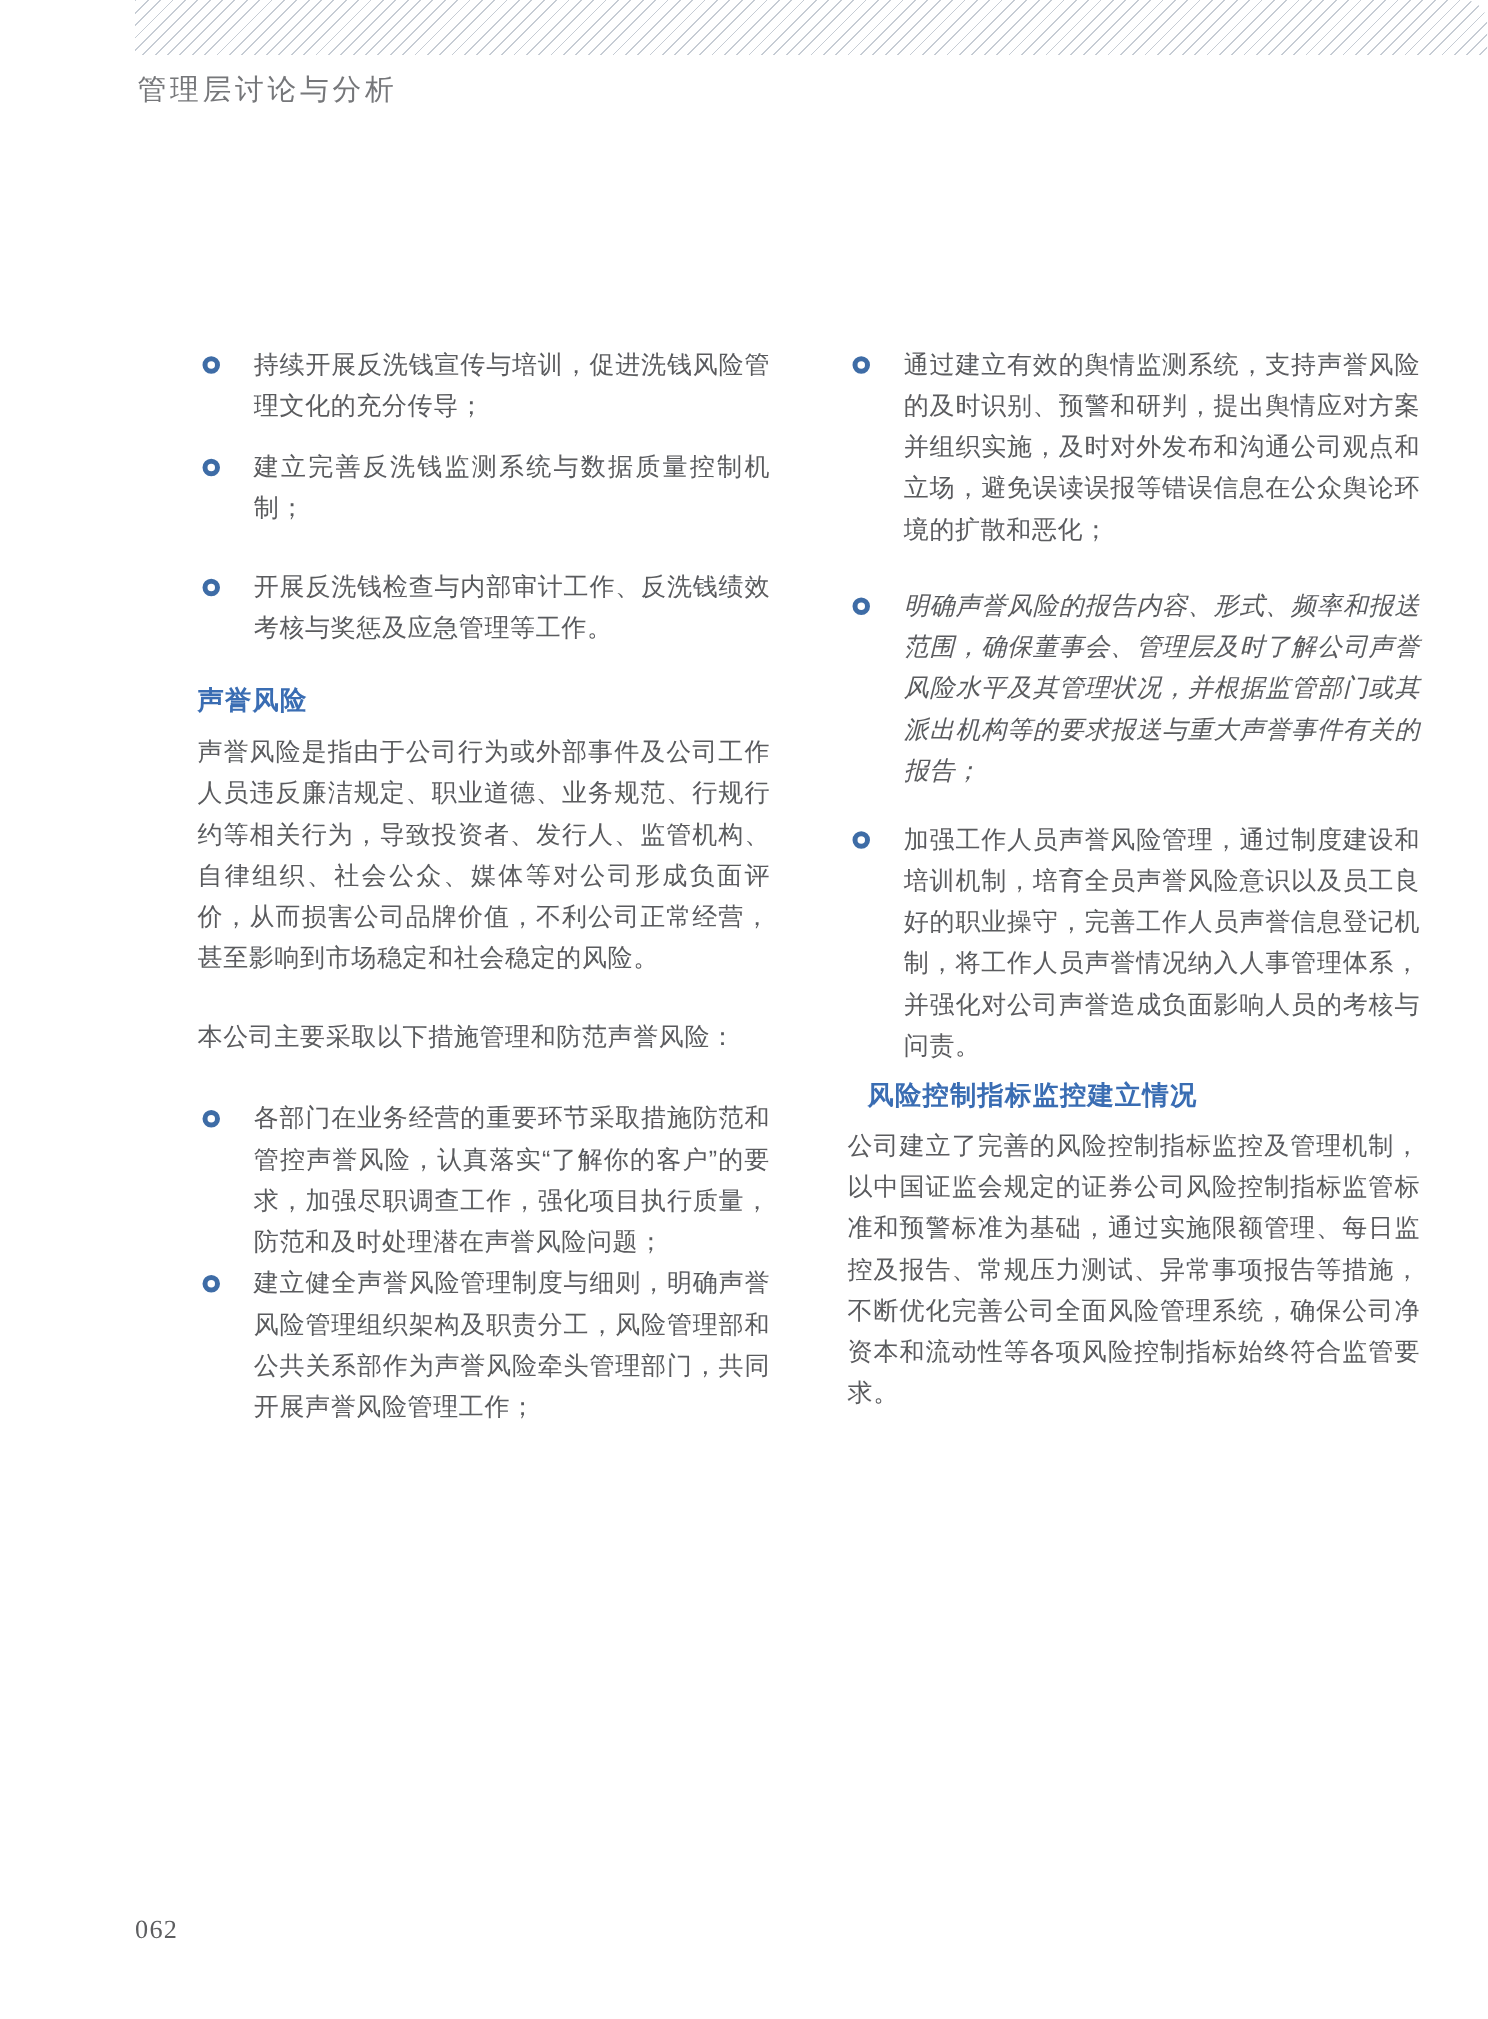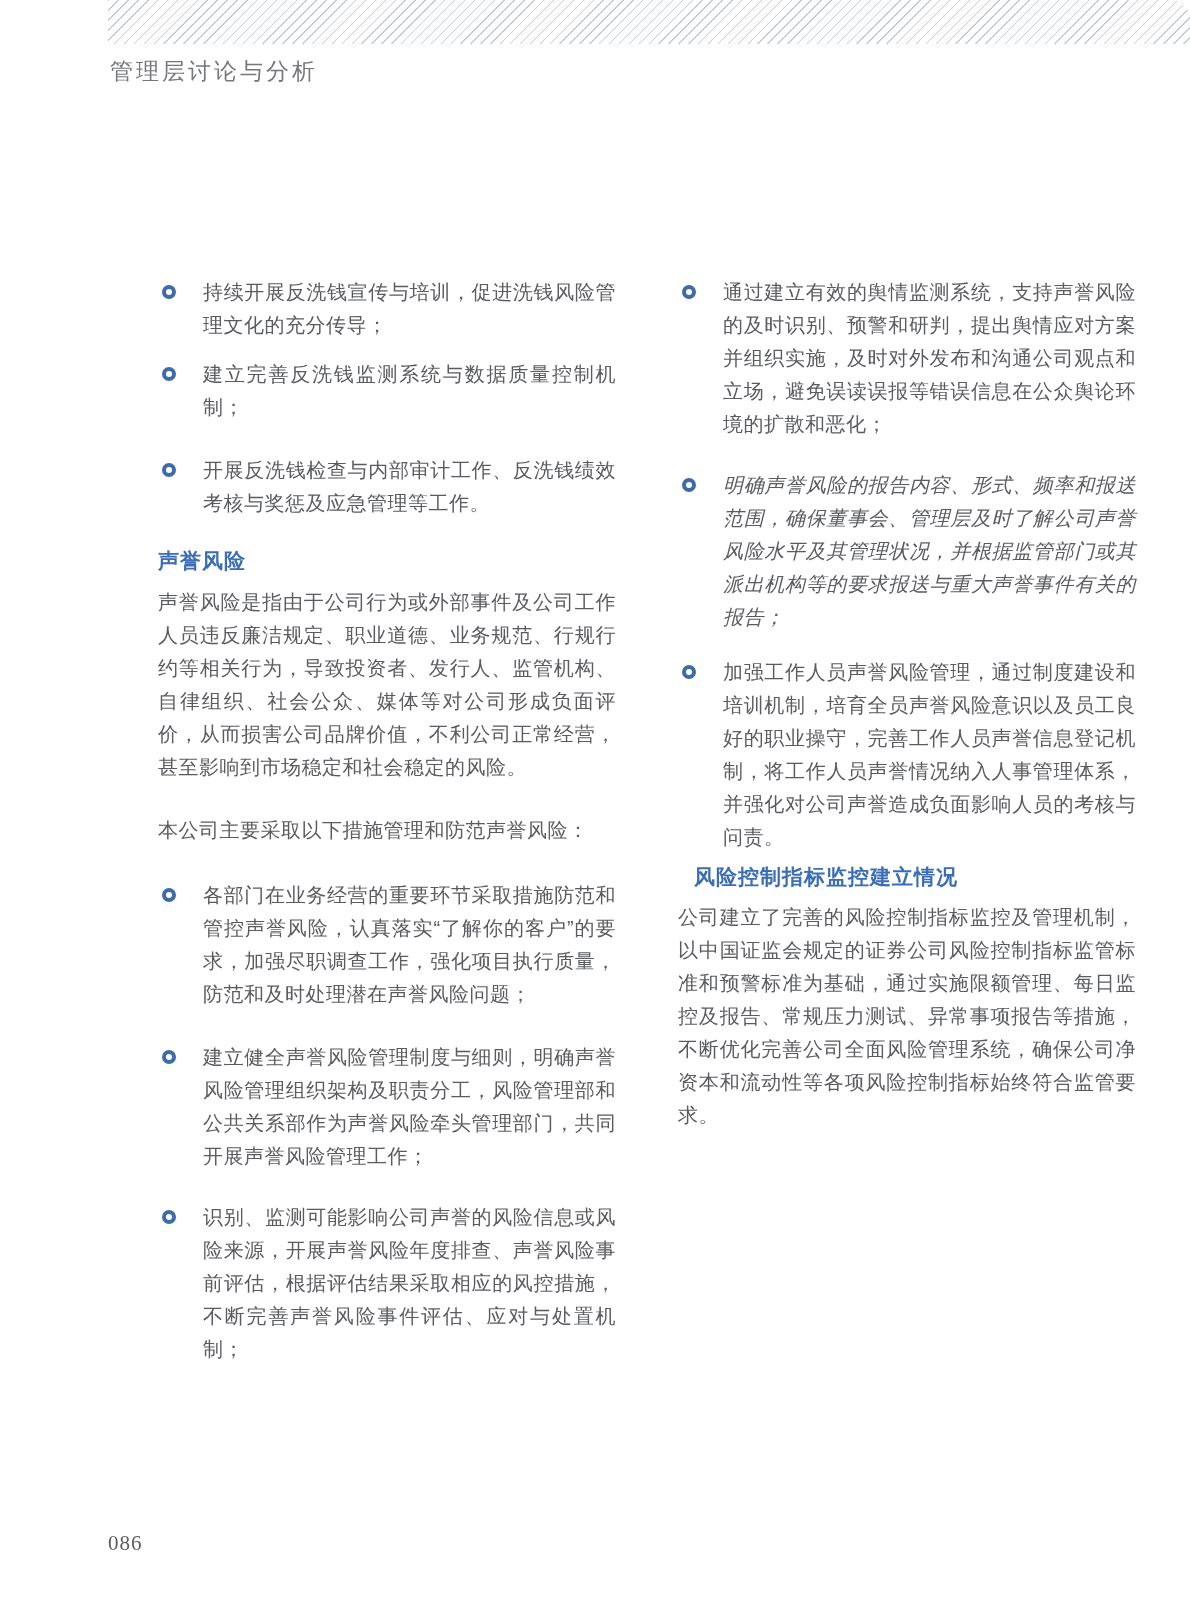--- a/index.html
+++ b/index.html
@@ -33,21 +33,21 @@
     display:block; width:14px; height:14px; box-sizing:border-box;
     border:4px solid #3e6ca6; border-radius:50%; background:#ffffff; margin-left:4px;
   }
   .bullet-text { flex:1; }
 
   .mb34 { margin-bottom:16px; }
   .mb30 { margin-bottom:30px; }
   .mb28 { margin-bottom:28px; }
   .mb22 { margin-bottom:22px;font-style:italic; }
   .mt32 { margin-top:32px; }
-  .mt30 { margin-top:30px; }
+  .mt30 { }
   .mt28 { margin-top:28px; }
 
   .rep-heading {
     margin:28px 0 12px 0; font-size:21px; line-height:26px;
     color:#3a6db3; font-weight:700; letter-spacing:1px;
   }
   .section-heading {
     margin:17px 0 0 0; font-size:25px; line-height:38px;
     color:#1d87c6; font-weight:700; letter-spacing:1px; text-align:justify;
   }
@@ -111,26 +111,20 @@
         <p class="bullet-text">各部门在业务经营的重要环节采取措施防范和管控声誉风险，认真落实“了解你的客户”的要求，加强尽职调查工作，强化项目执行质量，防范和及时处理潜在声誉风险问题；</p>
       </div>
 
       <div class="bullet-item mt30">
         <span class="ring-cell">
             <span class="ring"></span>
           </span>
         <p class="bullet-text">建立健全声誉风险管理制度与细则，明确声誉风险管理组织架构及职责分工，风险管理部和公共关系部作为声誉风险牵头管理部门，共同开展声誉风险管理工作；</p>
       </div>
 
-      <div class="bullet-item mt28">
-        <span class="ring-cell">
-            <span class="ring"></span>
-          </span>
-        <p class="bullet-text">识别、监测可能影响公司声誉的风险信息或风险来源，开展声誉风险年度排查、声誉风险事前评估，根据评估结果采取相应的风控措施，不断完善声誉风险事件评估、应对与处置机制；</p>
-      </div>
 
     </div>
 
     <div class="col">
 
       <div class="bullet-item mb28">
         <span class="ring-cell">
             <span class="ring"></span>
           </span>
         <p class="bullet-text">通过建立有效的舆情监测系统，支持声誉风险的及时识别、预警和研判，提出舆情应对方案并组织实施，及时对外发布和沟通公司观点和立场，避免误读误报等错误信息在公众舆论环境的扩散和恶化；</p>
@@ -152,15 +146,15 @@
 
 
       <h3 class="sub-heading">风险控制指标监控建立情况</h3>
 
       <p class="body-text para-top11">公司建立了完善的风险控制指标监控及管理机制，以中国证监会规定的证券公司风险控制指标监管标准和预警标准为基础，通过实施限额管理、每日监控及报告、常规压力测试、异常事项报告等措施，不断优化完善公司全面风险管理系统，确保公司净资本和流动性等各项风险控制指标始终符合监管要求。</p>
 
     </div>
 
   </div>
 
-  <div class="page-number">086</div>
+  <div class="page-number">062</div>
 
 </div>
 
 </body></html>

